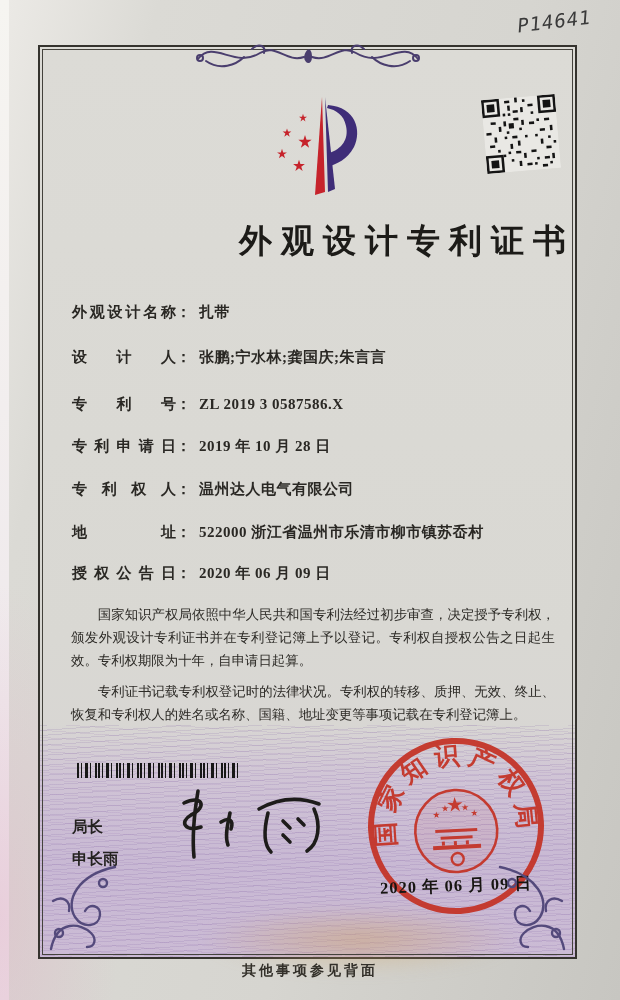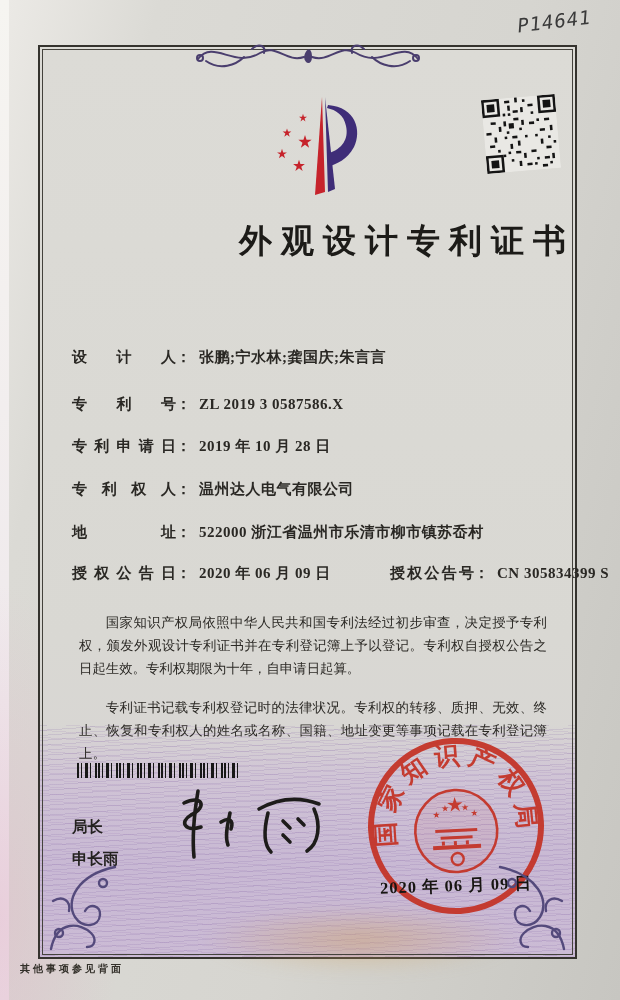--- a/index.html
+++ b/index.html
@@ -44,35 +44,35 @@
   .frow{position:absolute;left:32px;font-size:15px;font-weight:600;color:#2a2824;
     white-space:nowrap;z-index:2;}
   .flabel{display:inline-block;width:104px;text-align:justify;text-align-last:justify;}
   .fcolon{display:inline-block;margin-right:8px;}
   .fvalue{letter-spacing:.5px;}
   .grant-right{position:absolute;left:318px;top:0;white-space:nowrap;}
   .grant-right .flabel{width:84px;}
   
   .body-text{position:absolute;left:23px;top:548px;width:500px;font-size:13.4px;
     line-height:1.72;color:#2c2a26;font-weight:500;z-index:2;}
-  .body-text p{margin:16px;text-indent:2em;text-align:justify;}
+  .body-text p{margin:8px;text-indent:2em;text-align:justify;}
   .barcode{position:absolute;left:37px;top:716px;width:162px;height:15px;z-index:2;
     background:repeating-linear-gradient(90deg,
       #171717 0 2px,transparent 2px 4px,#171717 4px 5px,transparent 5px 8px,
       #171717 8px 11px,transparent 11px 13px,#171717 13px 14px,transparent 14px 18px,
       #171717 18px 20px,transparent 20px 21px);}
   .signer{position:absolute;left:32px;font-size:15.5px;font-weight:700;color:#242220;z-index:3;}
   .signature{position:absolute;left:124px;top:738px;z-index:3;}
   .seal{position:absolute;left:325px;top:688px;z-index:4;opacity:.93;transform:rotate(-3deg);}
   .seal-date{position:absolute;left:298px;top:828px;width:236px;text-align:center;z-index:5;
     font-size:16.5px;font-weight:700;color:#171512;letter-spacing:1px;transform:rotate(-2deg);}
   .page-footer{position:absolute;left:0;right:0;top:878px;text-align:center;
     font-size:13.5px;font-weight:600;color:#2a2824;letter-spacing:2px;z-index:6;}
-  .back-note{position:absolute;left:0;right:0;top:962px;text-align:left;
-    font-size:10px;font-weight:700;color:#33302a;letter-spacing:3px;padding-left:20px;}
+  .back-note{position:absolute;left:0;right:0;top:962px;text-align:center;
+    font-size:14px;font-weight:700;color:#33302a;letter-spacing:3px;}
 </style>
 </head>
 <body>
 
 <div class="edge-strip"></div>
 <div class="pink-tint"></div>
 
 <div class="handwritten-code">P14641</div>
 
 <div class="frame">
@@ -197,40 +197,40 @@
         <rect x="22" y="27" width="2" height="1"></rect>
         <rect x="25" y="26" width="1" height="1"></rect>
       <rect x="9" y="21" width="1" height="1"></rect>
         <rect x="8" y="15" width="1" height="1"></rect>
         <rect x="7" y="22" width="1" height="1"></rect>
     </g>
   </svg>
 
   <div class="title">外观设计专利证书</div>
 
+  <div class="frow" style="top:256px">
+    <span class="flabel">外观设计名称</span><span class="fcolon">：</span><span class="fvalue">扎带</span>
+  </div>
   <div class="frow" style="top:301px">
     <span class="flabel">设计人</span><span class="fcolon">：</span><span class="fvalue">张鹏;宁水林;龚国庆;朱言言</span>
   </div>
   <div class="frow" style="top:348px">
     <span class="flabel">专利号</span><span class="fcolon">：</span><span class="fvalue">ZL 2019 3 0587586.X</span>
   </div>
   <div class="frow" style="top:390px">
     <span class="flabel">专利申请日</span><span class="fcolon">：</span><span class="fvalue">2019 年 10 月 28 日</span>
   </div>
   <div class="frow" style="top:433px">
     <span class="flabel">专利权人</span><span class="fcolon">：</span><span class="fvalue">温州达人电气有限公司</span>
   </div>
   <div class="frow" style="top:476px">
     <span class="flabel">地址</span><span class="fcolon">：</span><span class="fvalue">522000  浙江省温州市乐清市柳市镇苏岙村</span>
   </div>
   <div class="frow" style="top:517px">
     <span class="flabel">授权公告日</span><span class="fcolon">：</span><span class="fvalue">2020 年 06 月 09 日</span>
-    <span class="grant-right">
-      <span class="flabel">授权公告号</span><span class="fcolon">：</span><span class="fvalue">CN 305834399 S</span>
-    </span>
   </div>
 
   <div class="body-text">
     <p>国家知识产权局依照中华人民共和国专利法经过初步审查，决定授予专利权，颁发外观设计专利证书并在专利登记簿上予以登记。专利权自授权公告之日起生效。专利权期限为十年，自申请日起算。</p>
     <p>专利证书记载专利权登记时的法律状况。专利权的转移、质押、无效、终止、恢复和专利权人的姓名或名称、国籍、地址变更等事项记载在专利登记簿上。</p>
   </div>
 
   <div class="barcode"></div>
 
   <div class="signer" style="top:770px">局长</div>

